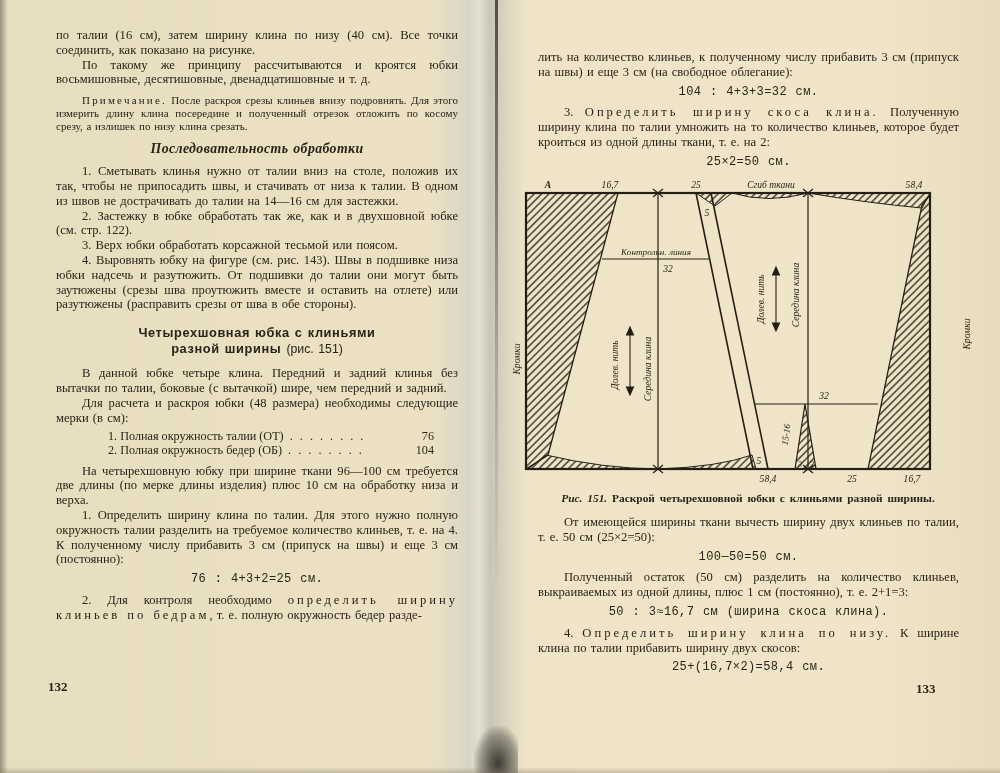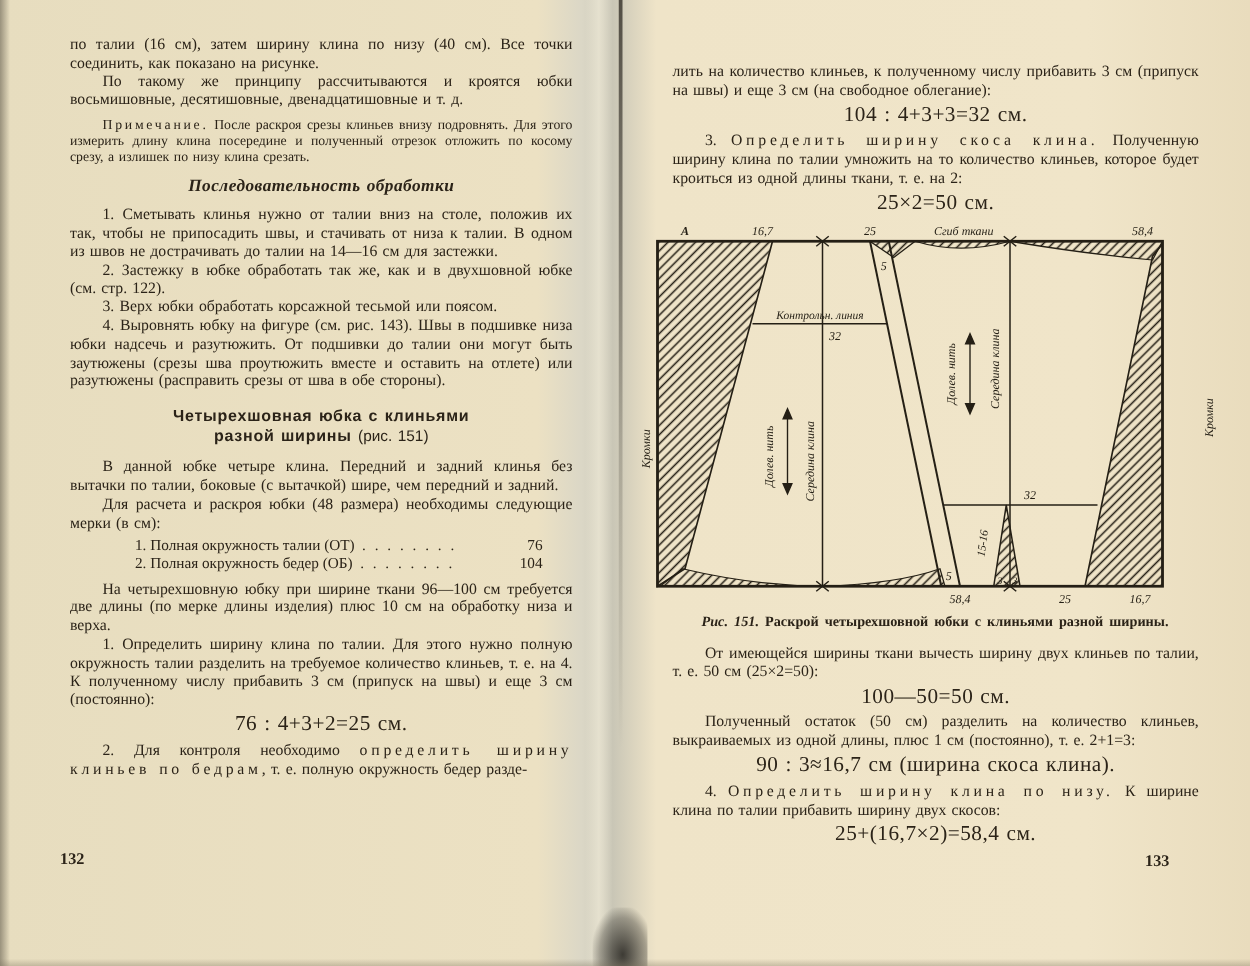--- a/index.html
+++ b/index.html
@@ -31,21 +31,21 @@
   .sp{letter-spacing:3px;}
   .note .sp{letter-spacing:2.2px;}
 
   .h-seq{margin:9px 0 7px 0;text-align:center;font-style:italic;font-weight:bold;
     font-size:13.8px;letter-spacing:.4px;text-indent:0;}
   .h-skirt{margin:13px 0 9px 0;text-align:center;text-indent:0;
     font-family:"Liberation Sans","DejaVu Sans",sans-serif;
     font-size:12.8px;line-height:15.5px;font-weight:bold;letter-spacing:.6px;}
   .h-skirt .ref{font-weight:normal;letter-spacing:0;font-size:12.3px;}
 
-  .formula{margin:5px 0 6px 0;text-align:center;text-indent:0;font-size:17px;letter-spacing:.4px;}
+  .formula{margin:5px 0 6px 0;text-align:center;text-indent:0;font-size:12px;letter-spacing:.4px;font-family:Liberation Mono, monospace;}
 
   .meas{margin:5px 0 6px 0;padding-left:52px;padding-right:24px;font-size:12.2px;line-height:13.6px;}
   .meas .row{display:flex;align-items:baseline;justify-content:space-between;}
   .meas .dots{flex:1;overflow:hidden;white-space:nowrap;padding:0 6px;letter-spacing:2px;}
   .meas .val{text-align:right;min-width:26px;}
 
   .pagenum{position:absolute;font-size:13px;font-weight:bold;}
   #pn-left{left:48px;top:679px;}
   #pn-right{left:916px;top:681px;}
 
@@ -192,17 +192,17 @@
     <text x="250" y="305" text-anchor="middle">58,4</text>
     <text x="334" y="305" text-anchor="middle">25</text>
     <text x="394" y="305" text-anchor="middle">16,7</text>
   </svg>
   </div>
   <p class="fig-caption"><span class="ref">Рис. 151.</span><span> Раскрой четырехшовной юбки с клиньями разной ширины.</span></p>
 
   <p class="ind">От имеющейся ширины ткани вычесть ширину двух клиньев по талии, т. е. 50 см (25×2=50):</p>
   <p class="formula">100—50=50 см.</p>
   <p class="ind">Полученный остаток (50 см) разделить на количество клиньев, выкраиваемых из одной длины, плюс 1 см (постоянно), т. е. 2+1=3:</p>
-  <p class="formula">90 : 3≈16,7 см (ширина скоса клина).</p>
+  <p class="formula">50 : 3≈16,7 см (ширина скоса клина).</p>
   <p class="ind"><span>4. </span><span class="sp">Определить ширину клина по низу.</span><span> К ширине клина по талии прибавить ширину двух скосов:</span></p>
   <p class="formula">25+(16,7×2)=58,4 см.</p>
 </div>
 <div class="pagenum" id="pn-right">133</div>
 
 </body></html>

